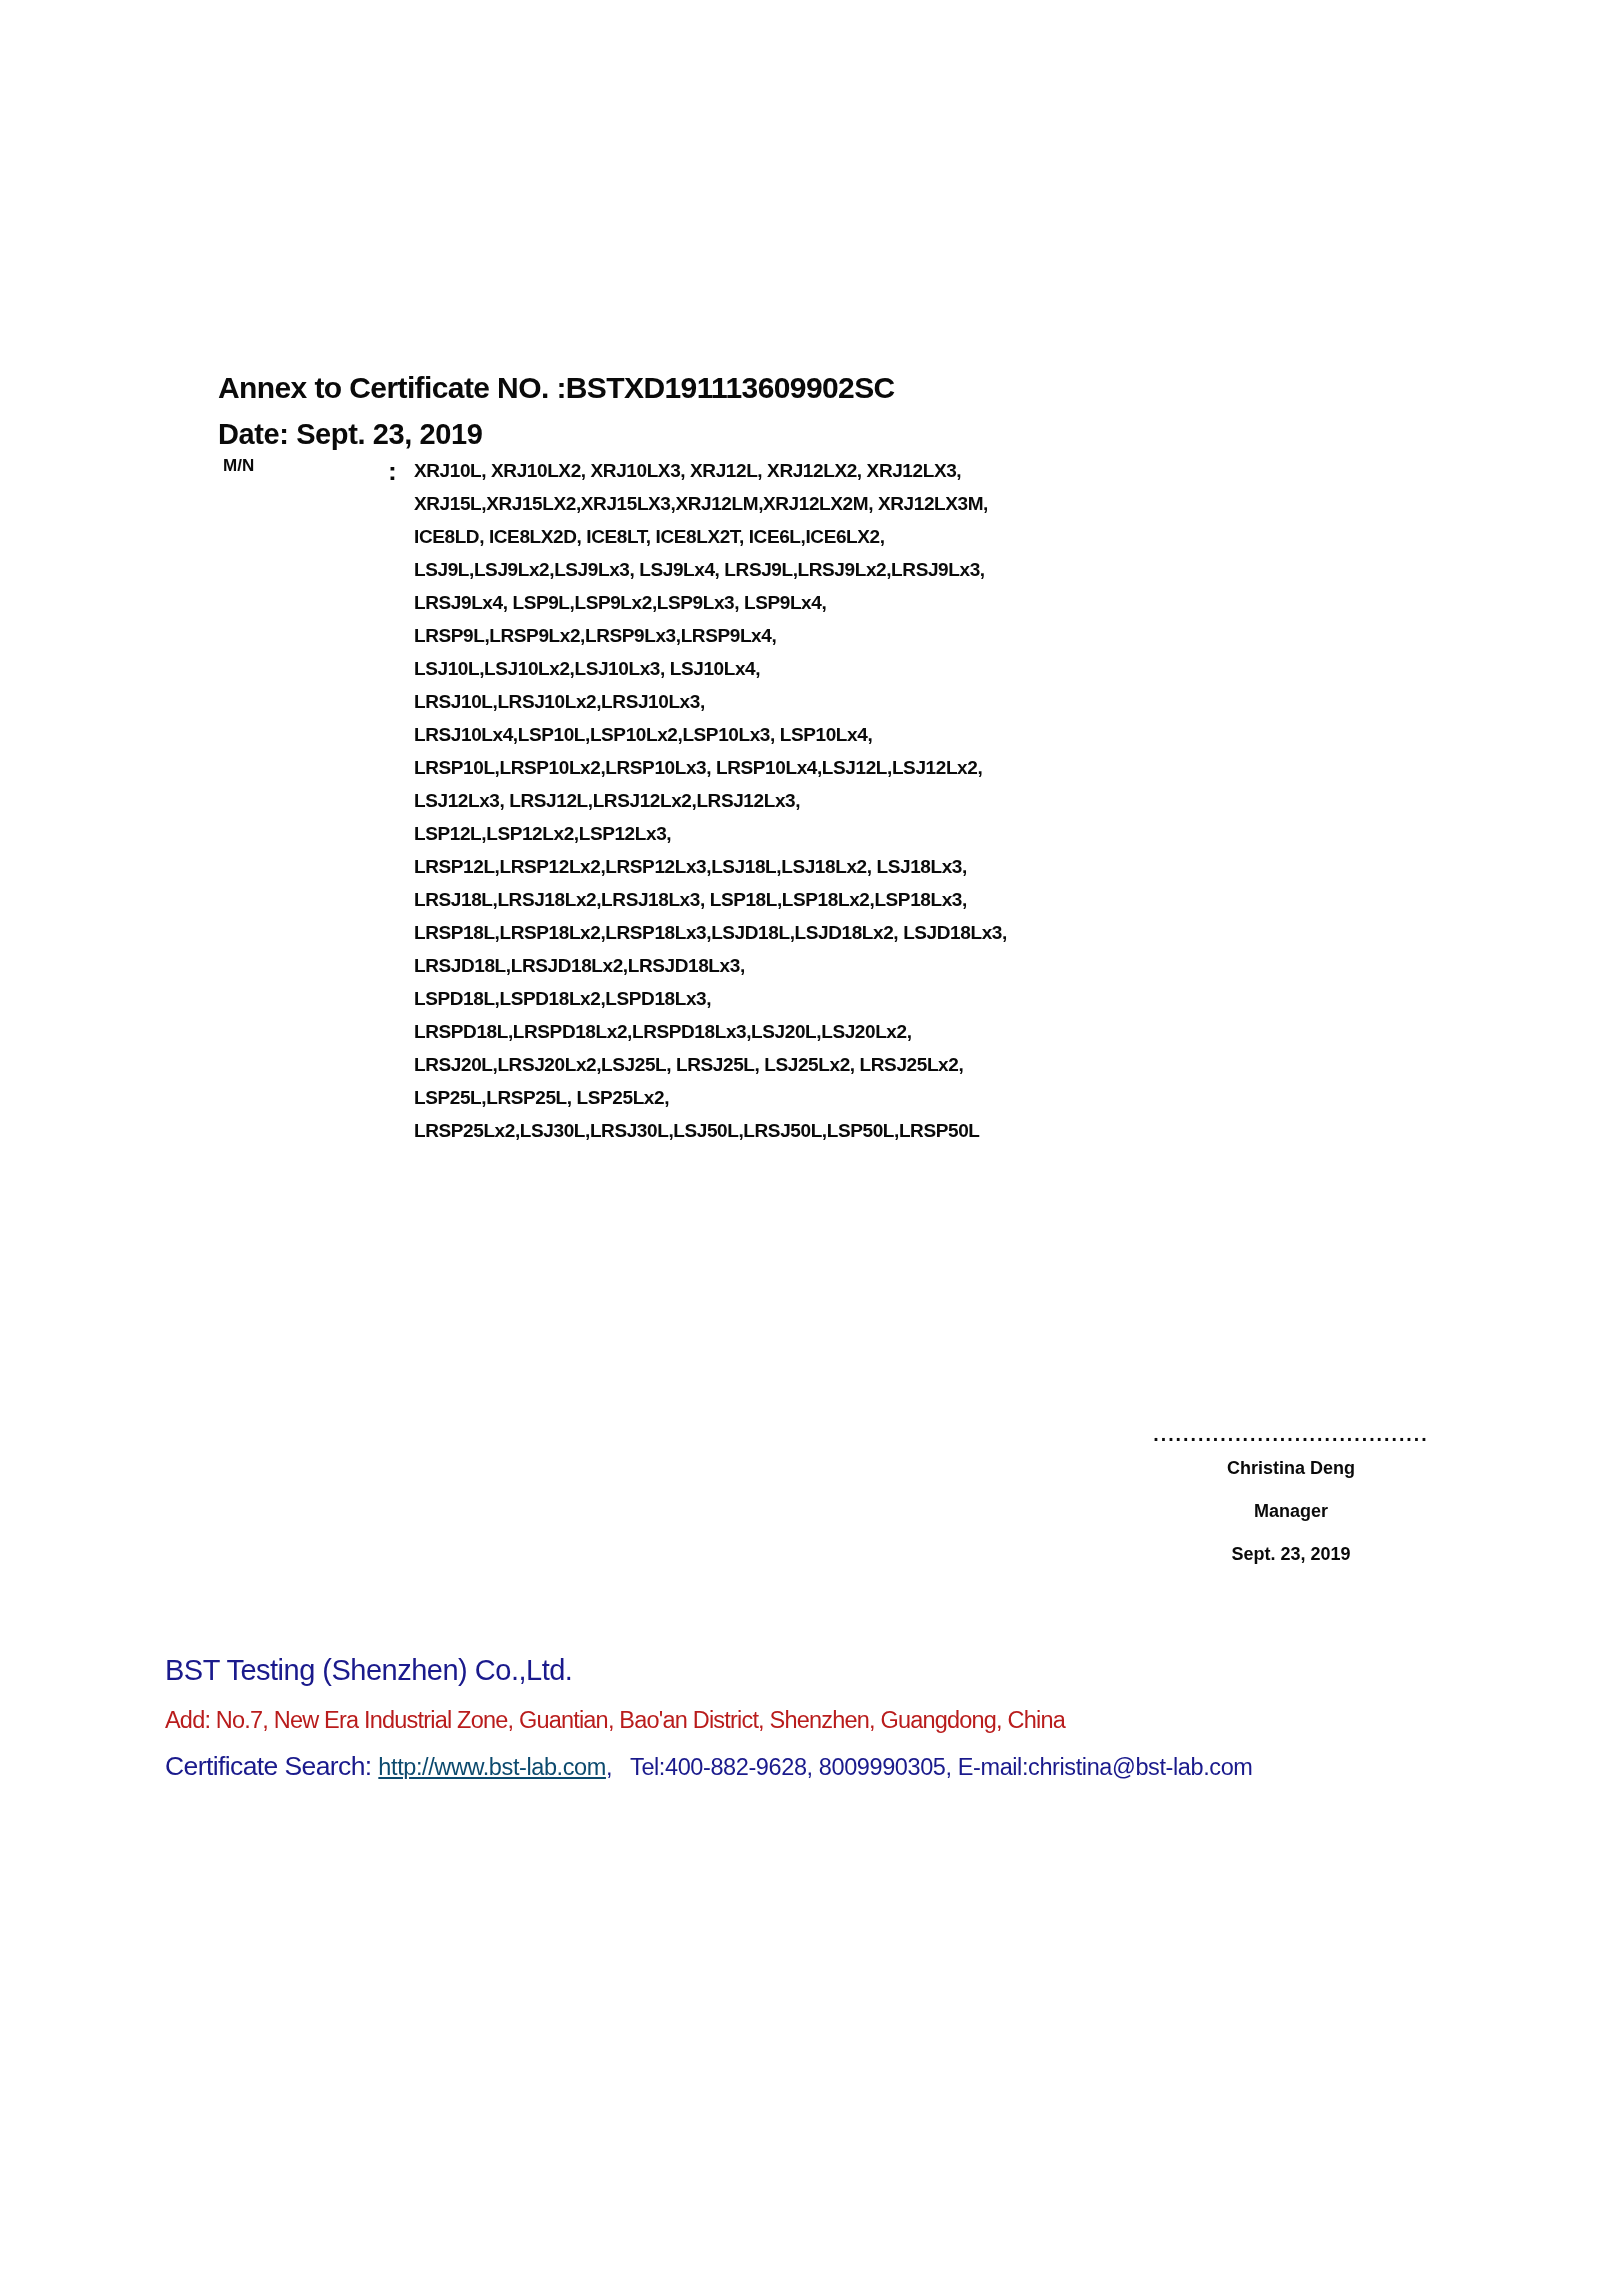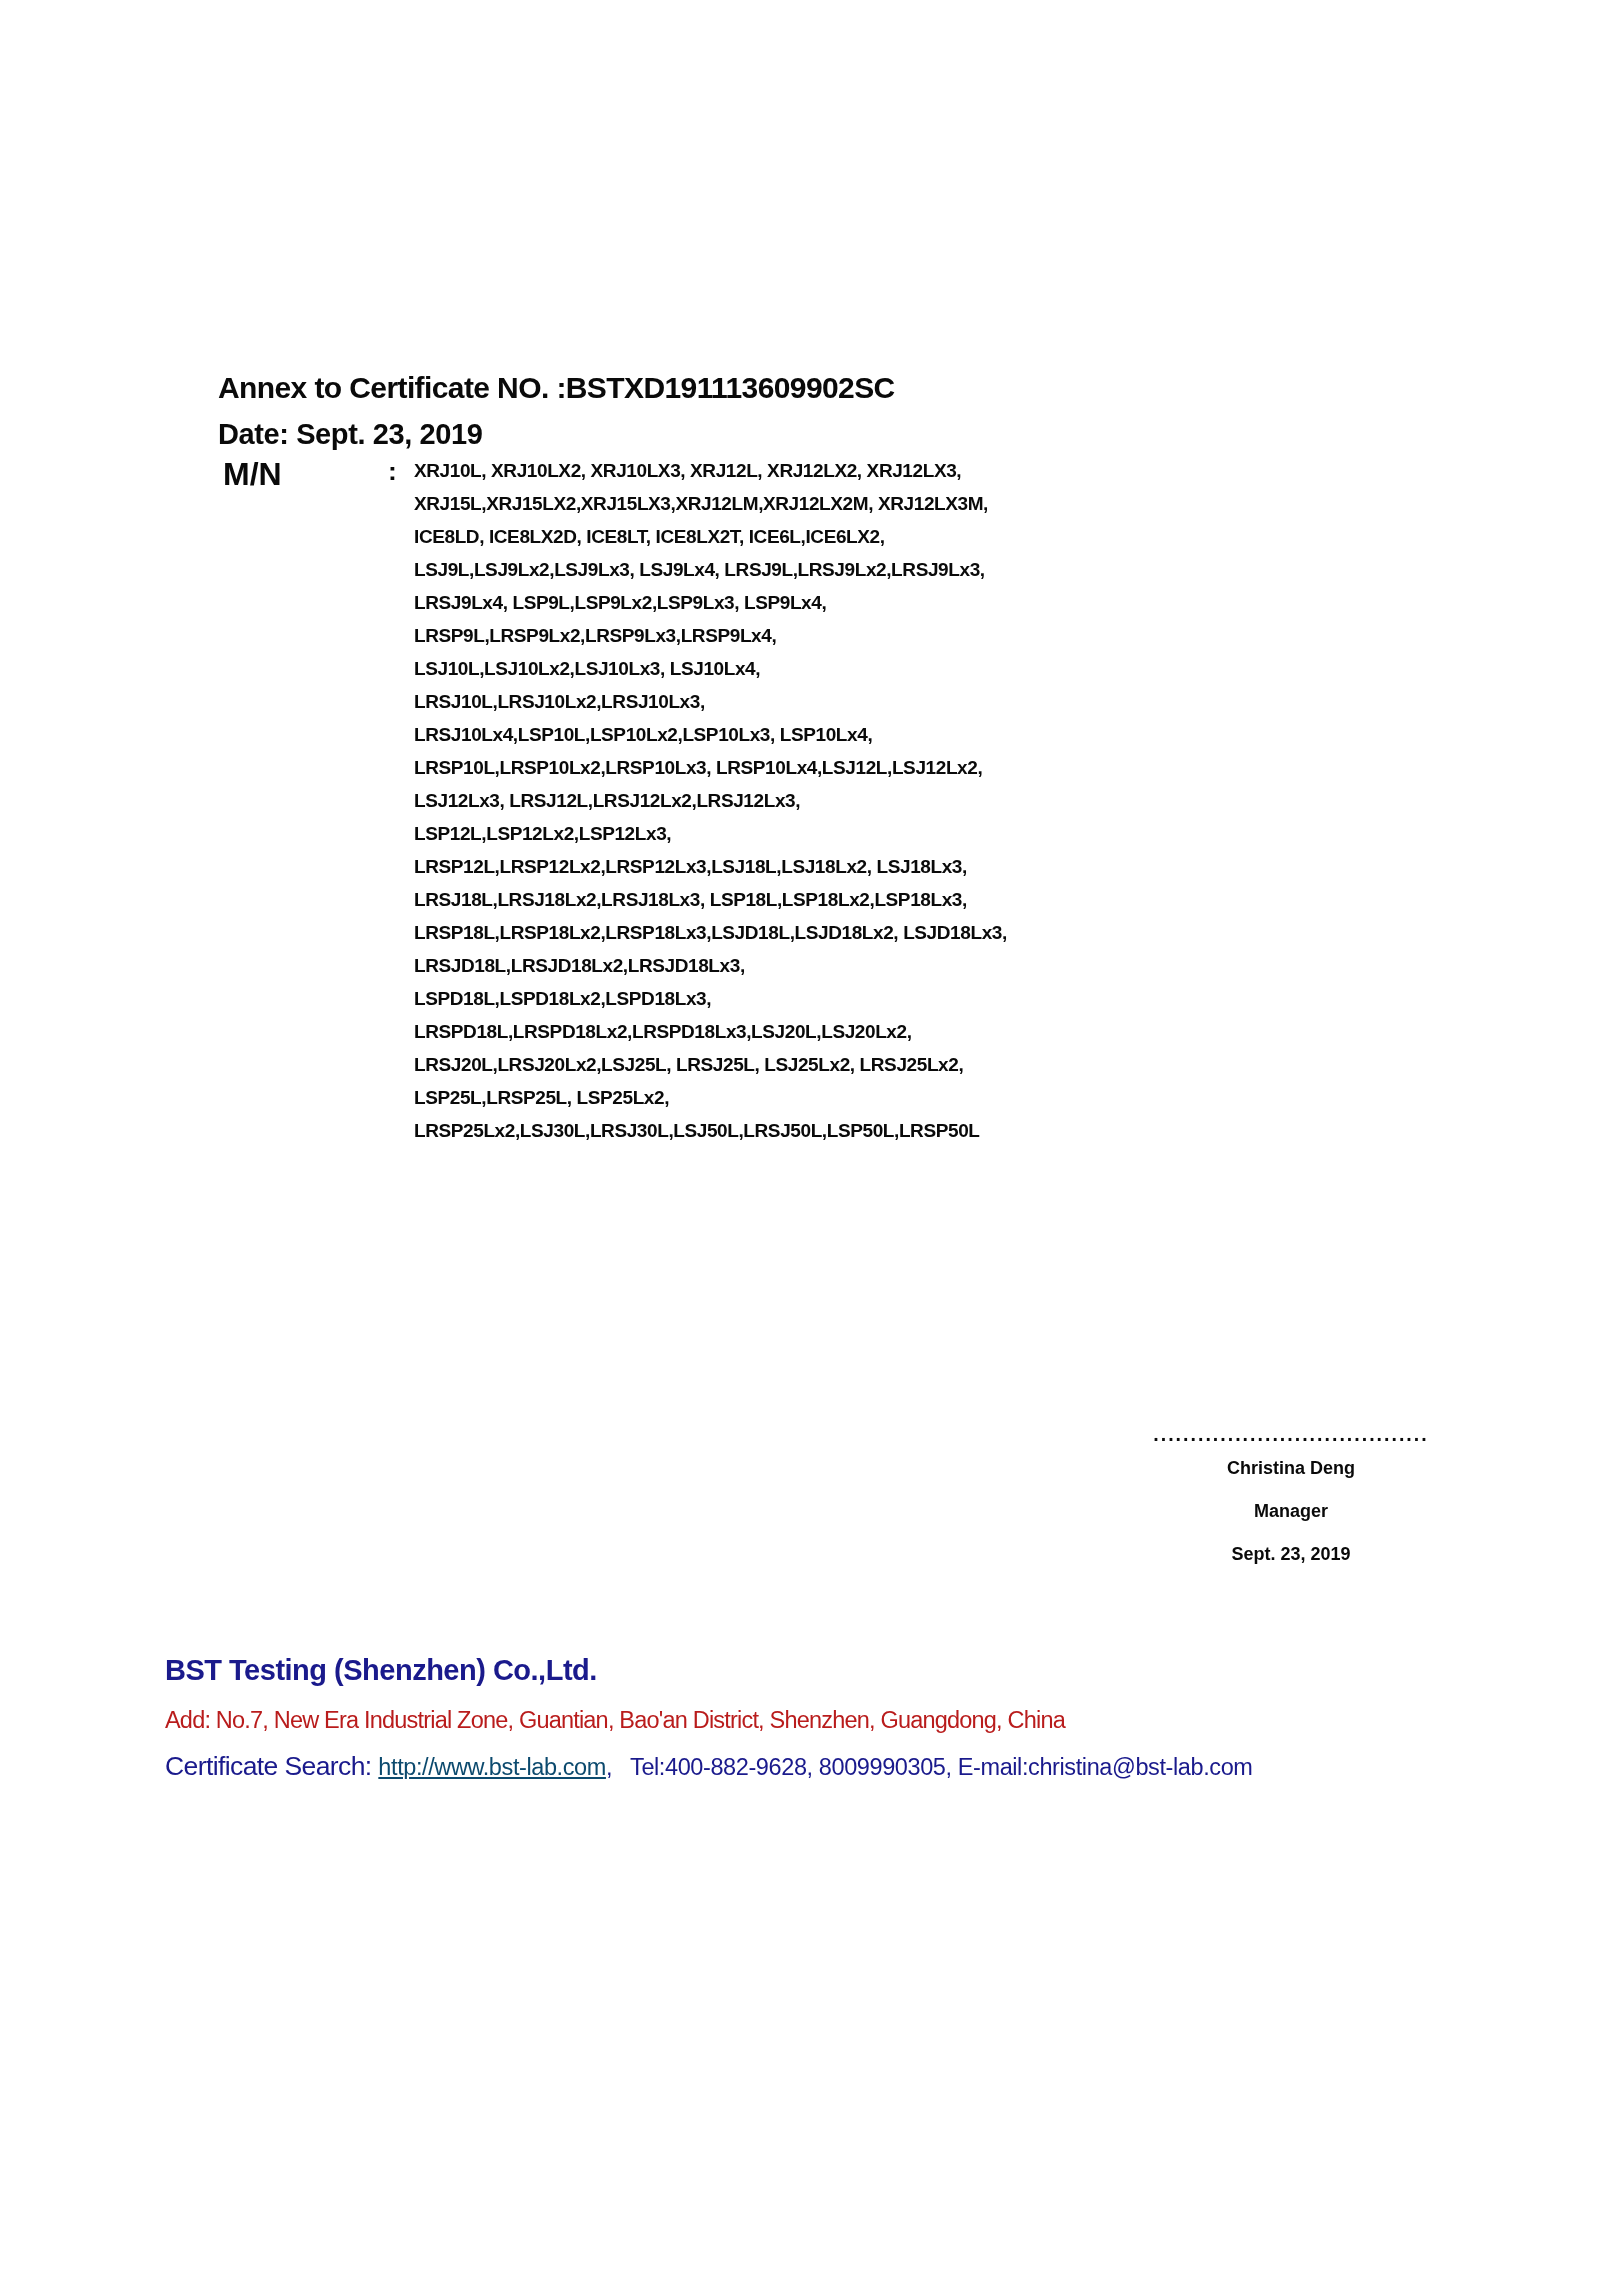--- a/index.html
+++ b/index.html
@@ -17,21 +17,21 @@
     font-size: 30px; font-weight: bold; letter-spacing: -0.6px;
     white-space: pre;
   }
   .date-line {
     position: absolute; left: 218px; top: 418px;
     font-size: 29px; font-weight: bold; letter-spacing: -0.4px;
     white-space: pre;
   }
   .mn-label {
     position: absolute; left: 223px; top: 456px;
-    font-size: 32px; font-weight: bold;
+    font-size: 17px; font-weight: bold;
   }
   .mn-colon {
     position: absolute; left: 388px; top: 456px;
     font-size: 26.5px; font-weight: bold;
   }
   .mn-list {
     position: absolute; left: 414px; top: 454px;
     font-size: 19px; font-weight: bold; line-height: 33px;
     letter-spacing: -0.4px; white-space: pre;
   }
@@ -41,21 +41,21 @@
   }
   .sig-dots {
     font-size: 19.6px; font-weight: bold; letter-spacing: 2px;
     line-height: 23.5px; white-space: nowrap; overflow: hidden;
   }
   .sig-row {
     font-size: 18px; font-weight: bold; line-height: 43px;
   }
   .footer-company {
     position: absolute; left: 165px; top: 1654px;
-    font-size: 29px; font-weight: bold; color: #1a1a8c;
+    font-size: 29px; font-weight: normal; color: #1a1a8c;
     letter-spacing: -0.5px;
   }
   .footer-address {
     position: absolute; left: 165px; top: 1707px;
     font-size: 23.5px; color: #b91c1c; letter-spacing: -0.8px;
     white-space: pre;
   }
   .footer-search {
     position: absolute; left: 165px; top: 1751px;
     font-size: 26.5px; color: #1a1a8c; letter-spacing: -0.6px;

